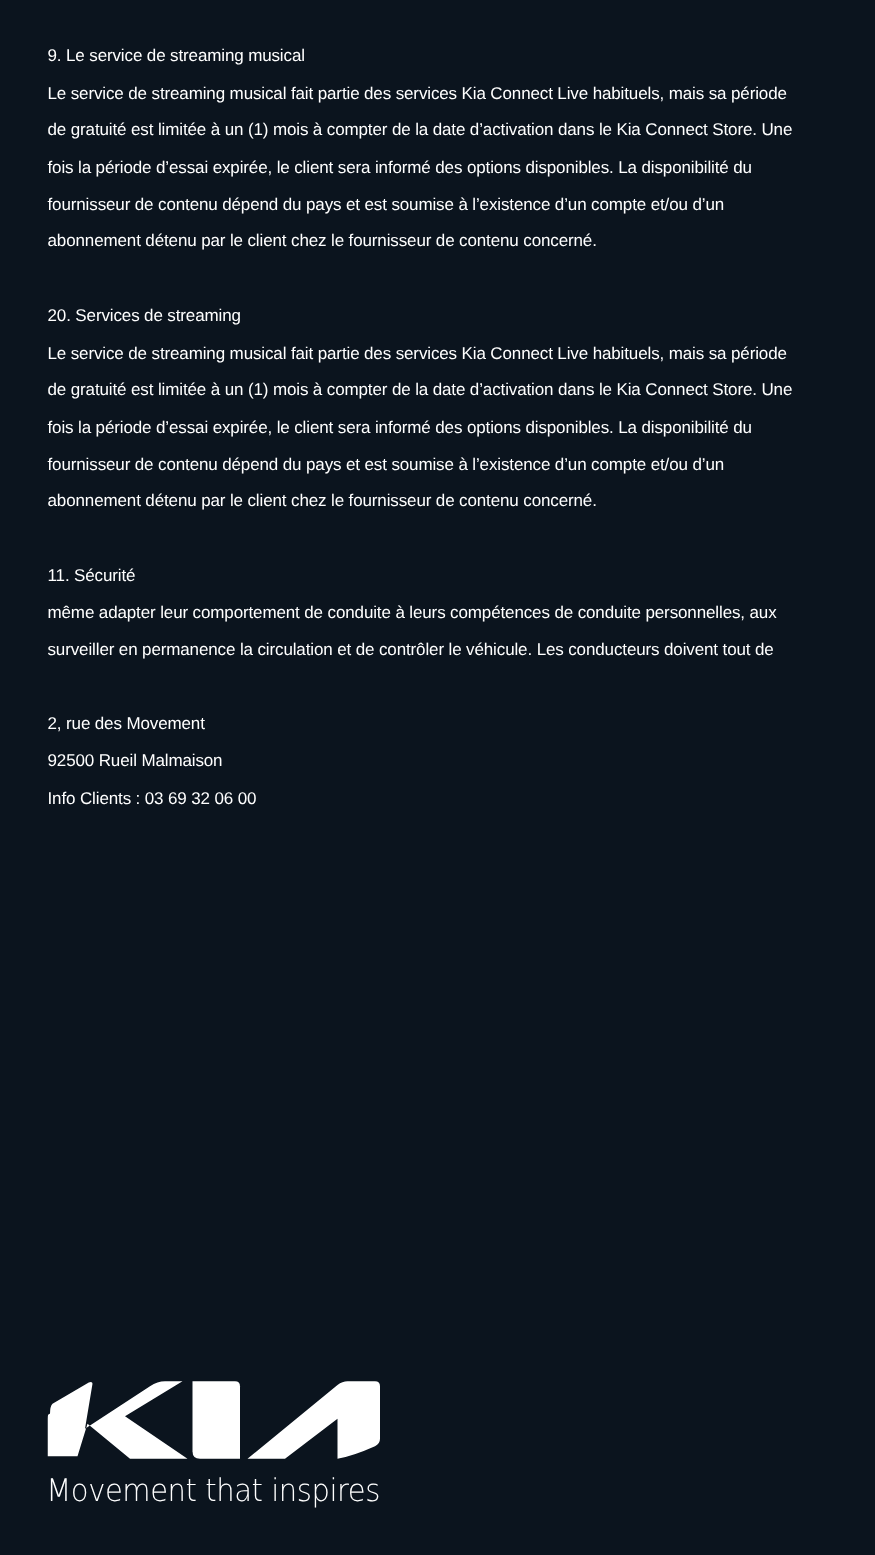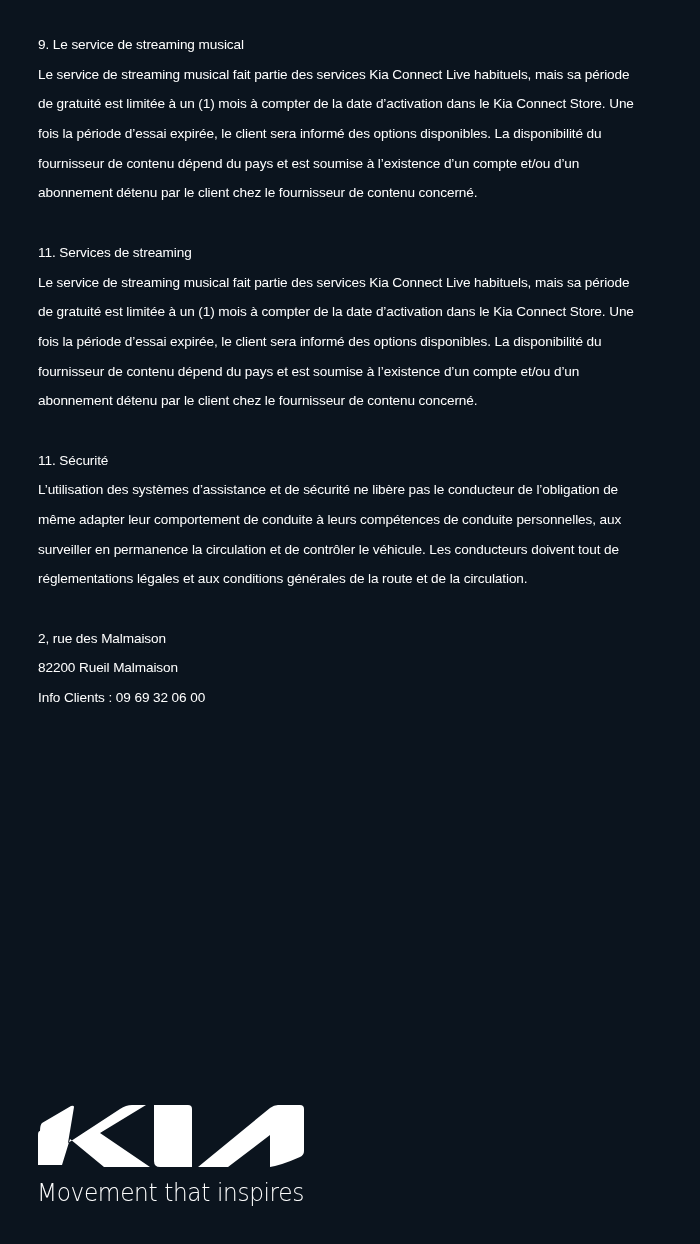--- a/index.html
+++ b/index.html
@@ -65,44 +65,42 @@
     <div class="line">Le service de streaming musical fait partie des services Kia Connect Live habituels, mais sa période</div>
     <div class="line">de gratuité est limitée à un (1) mois à compter de la date d’activation dans le Kia Connect Store. Une</div>
     <div class="line">fois la période d’essai expirée, le client sera informé des options disponibles. La disponibilité du</div>
     <div class="line">fournisseur de contenu dépend du pays et est soumise à l’existence d’un compte et/ou d’un</div>
     <div class="line">abonnement détenu par le client chez le fournisseur de contenu concerné.</div>
   </div>
 
   <div class="gap"></div>
 
   <div>
-    <div class="line">11. Services de streaming</div>
+    <div class="line">20. Services de streaming</div>
     <div class="line">Le service de streaming musical fait partie des services Kia Connect Live habituels, mais sa période</div>
     <div class="line">de gratuité est limitée à un (1) mois à compter de la date d’activation dans le Kia Connect Store. Une</div>
     <div class="line">fois la période d’essai expirée, le client sera informé des options disponibles. La disponibilité du</div>
     <div class="line">fournisseur de contenu dépend du pays et est soumise à l’existence d’un compte et/ou d’un</div>
     <div class="line">abonnement détenu par le client chez le fournisseur de contenu concerné.</div>
   </div>
 
   <div class="gap"></div>
 
   <div>
     <div class="line">11. Sécurité</div>
-    <div class="line">L’utilisation des systèmes d’assistance et de sécurité ne libère pas le conducteur de l’obligation de</div>
     <div class="line">même adapter leur comportement de conduite à leurs compétences de conduite personnelles, aux</div>
     <div class="line">surveiller en permanence la circulation et de contrôler le véhicule. Les conducteurs doivent tout de</div>
-    <div class="line">réglementations légales et aux conditions générales de la route et de la circulation.</div>
   </div>
 
   <div class="gap"></div>
 
   <div>
-    <div class="line">2, rue des Malmaison</div>
-    <div class="line">82200 Rueil Malmaison</div>
-    <div class="line">Info Clients : 09 69 32 06 00</div>
+    <div class="line">2, rue des Movement</div>
+    <div class="line">92500 Rueil Malmaison</div>
+    <div class="line">Info Clients : 03 69 32 06 00</div>
   </div>
 
 </div>
 
 <div class="logo-wrap">
   <svg width="268" height="66" viewBox="0 0 268 66" xmlns="http://www.w3.org/2000/svg">
     <g fill="#ffffff">
 
       <path d="M2,28 Q0,28 0,32 L0,62 L24,62 L32,36 L66,64 L112,64 L62,30 L108,2 L94,2 Q88,2 82,6 L30,40 L36,4 Q36,2 33,3 L4,20 Q2,22 2,28 Z"></path>
 

